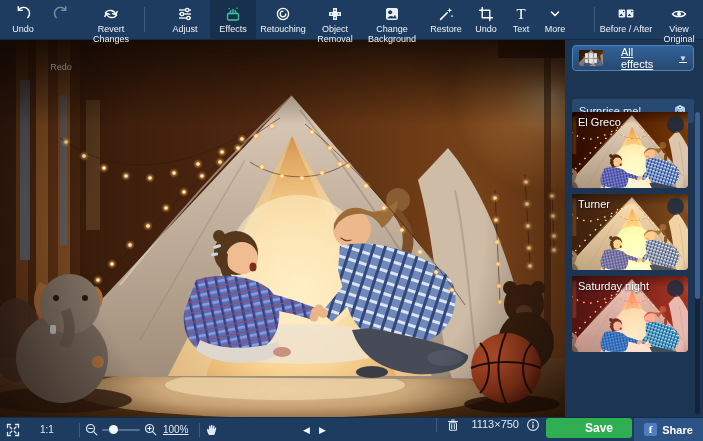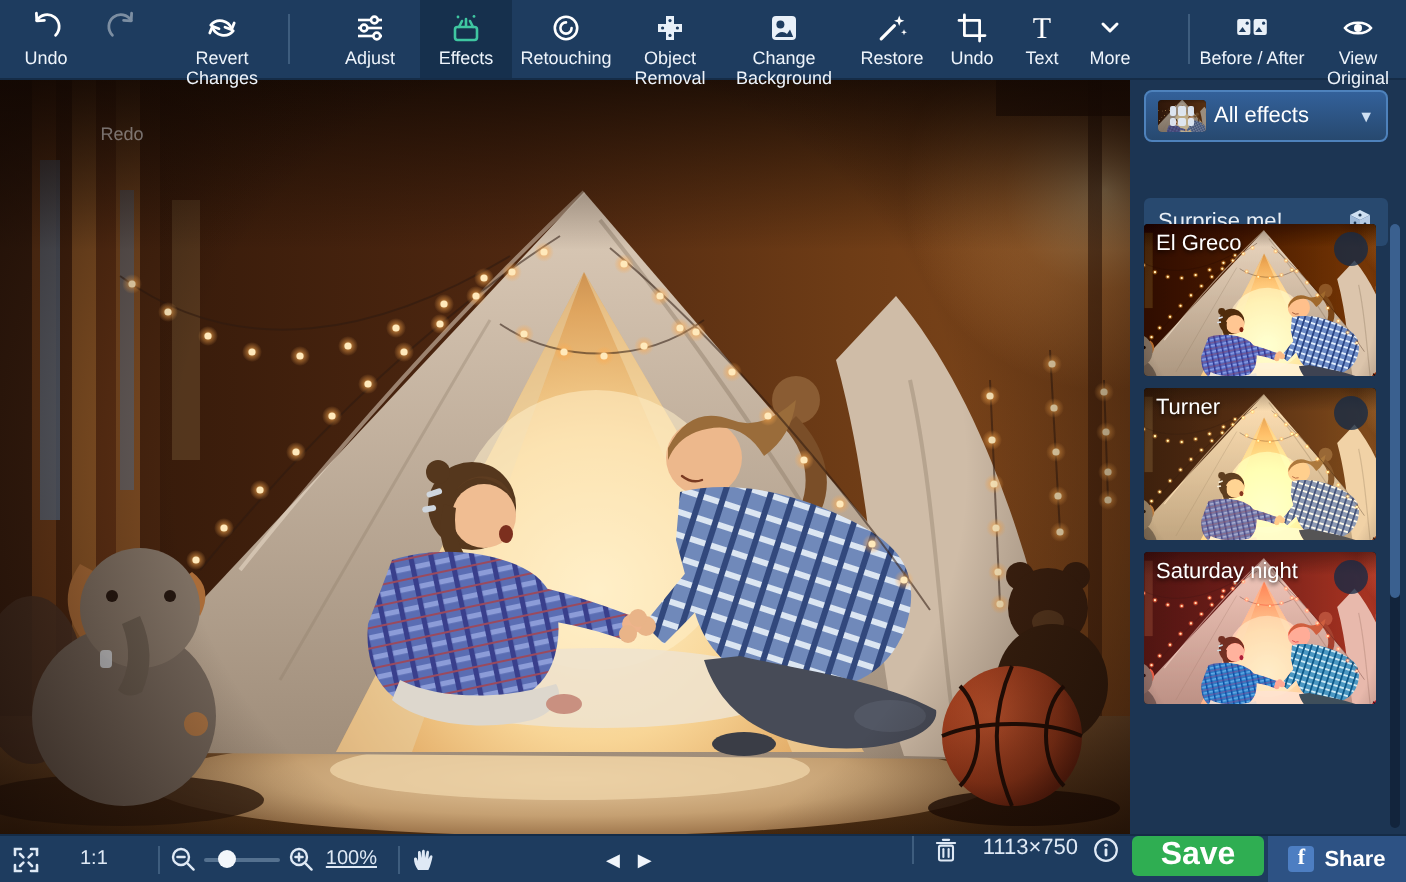--- a/index.html
+++ b/index.html
@@ -15,21 +15,21 @@
   .tb-btn.disabled{opacity:.42;gap:38px;}
   .tb-sep{width:1px;background:rgba(160,190,220,.25);margin:7px 2px;flex:none;}
   .tb-spacer{flex:1;}
 
   
   .canvas{position:absolute;top:40px;left:0;width:565px;height:377px;overflow:hidden;background:#000;}
   .canvas svg{display:block;}
 
   
   .sidebar{position:absolute;top:40px;left:565px;width:138px;height:377px;background:#1c3553;overflow:hidden;}
-  .dropdown{position:absolute;top:5px;left:7px;width:122px;height:26px;border:1px solid #4e82bc;border-radius:4px;background:linear-gradient(#33619a,#27496f);display:flex;align-items:center;gap:4px;padding:0 6px;box-sizing:border-box;color:#fff;font-size:11px;cursor:pointer;}
+  .dropdown{position:absolute;top:5px;left:7px;width:122px;height:26px;border:1px solid #4e82bc;border-radius:4px;background:linear-gradient(#33619a,#27496f);display:flex;align-items:center;gap:18px;padding:0 6px;box-sizing:border-box;color:#fff;font-size:11px;cursor:pointer;text-decoration:underline;}
   .dd-thumb{width:24px;height:16px;border-radius:2px;overflow:hidden;position:relative;flex:none;background:#0d1d33;}
   .dd-thumb svg{position:absolute;top:0;left:0;}
   .dd-grid{position:absolute;top:3px;left:6px;width:12px;height:10px;display:grid;grid-template-columns:1fr 1fr 1fr;gap:1px;}
   .dd-grid i{background:#dfe9f5;border-radius:1px;opacity:.95;}
   .dd-caret{margin-left:auto;font-size:8px;color:#cfe0f2;}
   .surprise{position:absolute;top:39px;left:7px;width:122px;height:24px;background:#28496f;border-radius:3px;display:flex;align-items:center;padding:0 7px;box-sizing:border-box;color:#e8eef5;font-size:11px;cursor:pointer;margin-top:20px;}
   .surprise .dice{margin-left:auto;display:flex;}
   .fx-list{position:absolute;top:72px;left:7px;width:116px;bottom:0;display:flex;flex-direction:column;gap:6px;}
   .fx-card{position:relative;width:116px;height:76px;border-radius:2px;overflow:hidden;flex:none;cursor:pointer;background:#000;}
   .fx-card svg{position:absolute;top:0;left:0;width:116px;height:76px;}
@@ -48,21 +48,21 @@
   .sb-ic{display:flex;align-items:center;justify-content:center;cursor:pointer;flex:none;}
   .ratio{margin:0 20px;cursor:pointer;}
   .slider{position:relative;width:38px;height:10px;margin:0 4px;cursor:pointer;flex:none;}
   .slider .track{position:absolute;top:4px;left:0;width:38px;height:2px;background:#55718f;border-radius:1px;}
   .slider .knob{position:absolute;top:0;left:7px;width:9px;height:9px;border-radius:50%;background:#f2f6fa;}
   .zoomtxt{margin:0 6px;text-decoration:underline;}
   .nav-arrows{position:absolute;left:303px;top:0;height:24px;display:flex;align-items:center;gap:9px;font-size:9px;color:#f0f5fb;}
   .nav-arrows span{cursor:pointer;}
   .sb-right{margin-left:auto;display:flex;align-items:flex-start;height:24px;}
   .dims{margin:0 7px;font-size:11px;}
-  .save-btn{width:66px;height:20px;margin-left:6px;border-radius:3px;background:#2fae52;color:#fff;font-size:16px;font-weight:bold;display:flex;align-items:center;justify-content:center;cursor:pointer;flex:none;}
+  .save-btn{width:66px;height:20px;margin-left:6px;border-radius:3px;background:#2fae52;color:#fff;font-size:12px;font-weight:bold;display:flex;align-items:center;justify-content:center;cursor:pointer;flex:none;padding-left:20px;}
   .share-btn{width:69px;height:24px;margin-left:2px;background:#2d5284;color:#fff;font-size:11px;font-weight:bold;display:flex;align-items:center;justify-content:center;gap:5px;cursor:pointer;flex:none;}
   .fb{width:13px;height:13px;border-radius:2px;background:#4d7ec2;color:#fff;font-family:"Liberation Serif",serif;font-weight:bold;font-size:11px;line-height:13px;text-align:center;}
 </style>
 </head>
 <body>
 
 <div class="app">
 
   <div class="toolbar">
     <div class="tb-btn" style="width:38px">

